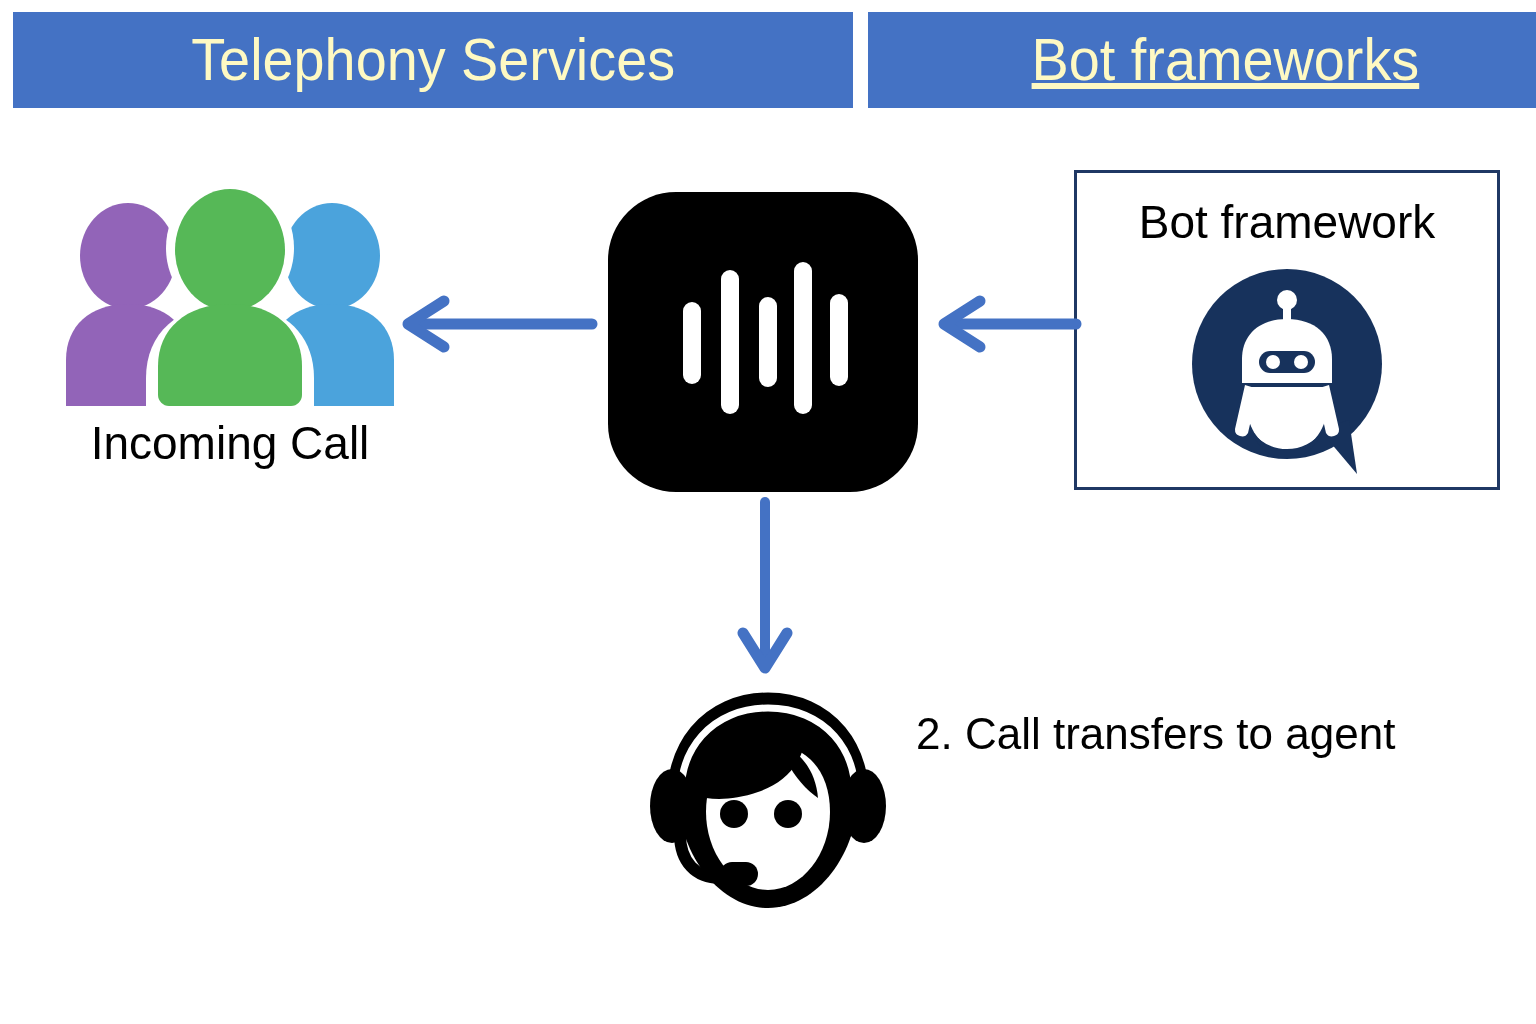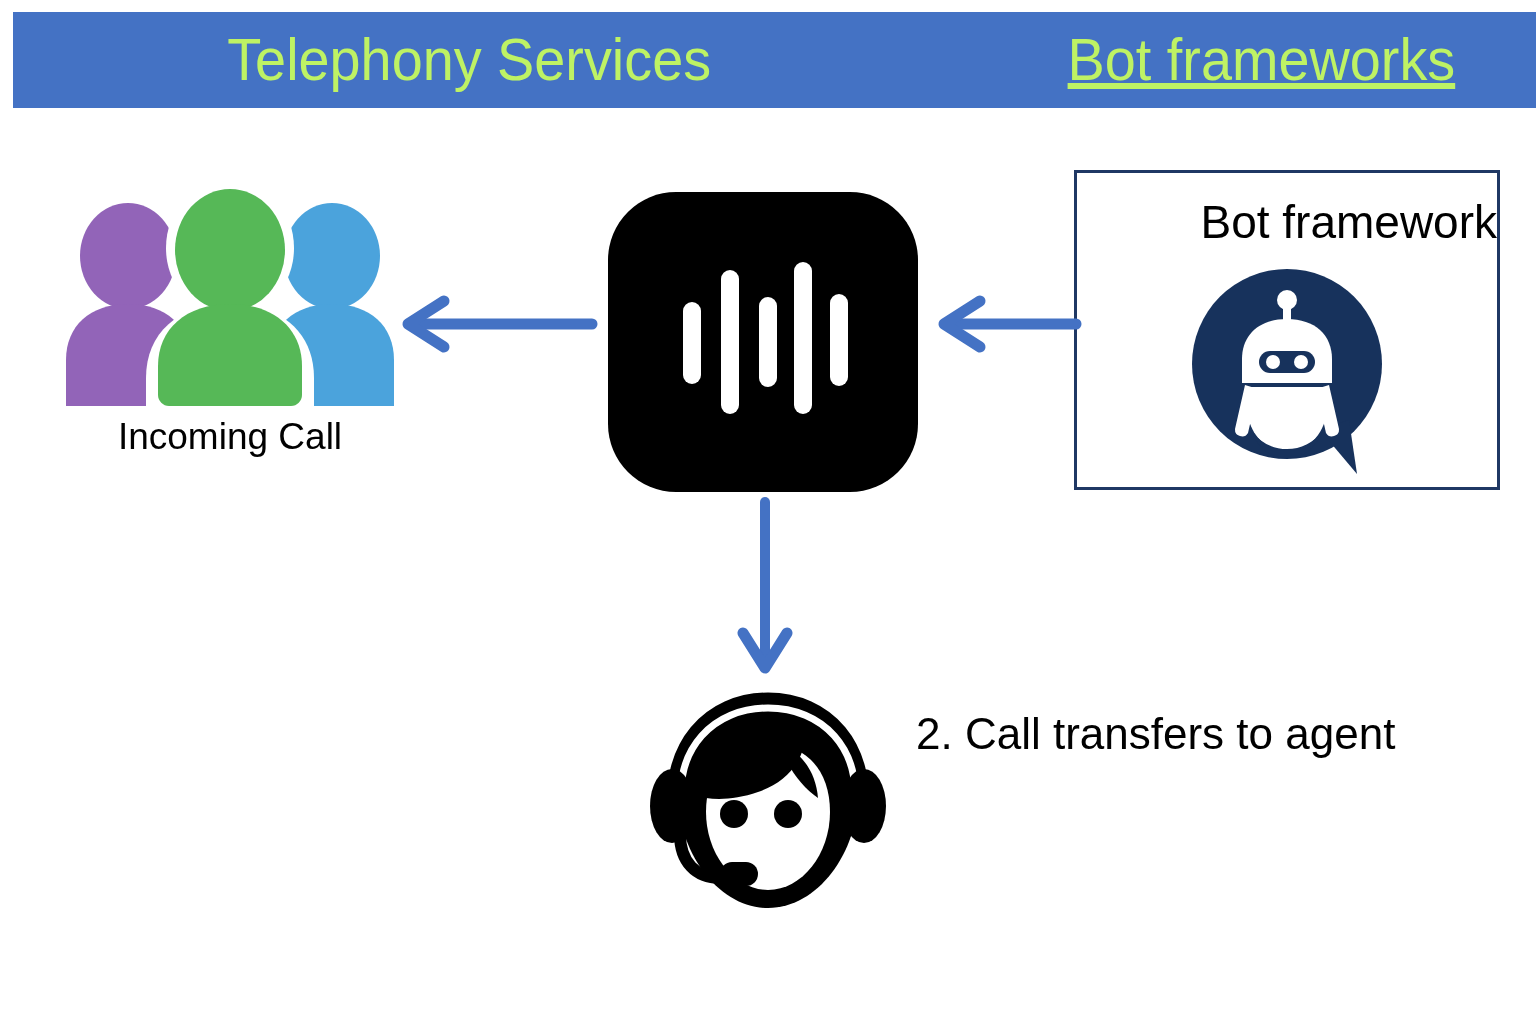--- a/index.html
+++ b/index.html
@@ -18,25 +18,24 @@
     overflow: hidden;
   }
 
   
   .header-bar {
     position: absolute;
     background: #4472C4;
     display: flex;
     align-items: center;
     justify-content: center;
-    color: #bef264;
+    color: #fef9c3;
     font-weight: 400;
     letter-spacing: 0px;
     white-space: nowrap;
-    padding-left: 36px;
   }
   #header-telephony {
     left: 13px;
     top: 12px;
     width: 840px;
     height: 96px;
   }
   #header-bot {
     left: 868px;
     top: 12px;
@@ -64,21 +63,21 @@
     top: 0px;
     width: 340px;
     height: 220px;
   }
   #incoming-call-label {
     position: absolute;
     left: 0px;
     top: 230px;
     width: 340px;
     text-align: center;
-    font-size: 37px;
+    font-size: 46px;
     color: #000000;
     white-space: nowrap;
   }
 
   
   #waveform-icon {
     position: absolute;
     left: 608px;
     top: 192px;
     width: 310px;
@@ -102,21 +101,21 @@
     height: 320px;
     border: 3px solid #1F3864;
     background: #ffffff;
     box-sizing: border-box;
   }
   #bot-framework-title {
     position: absolute;
     left: 0;
     top: 22px;
     width: 100%;
-    text-align: right;
+    text-align: center;
     font-size: 46px;
     color: #000000;
     white-space: nowrap;
   }
   #bot-icon {
     position: absolute;
     left: 50%;
     top: 96px;
     transform: translateX(-50%);
     width: 200px;

